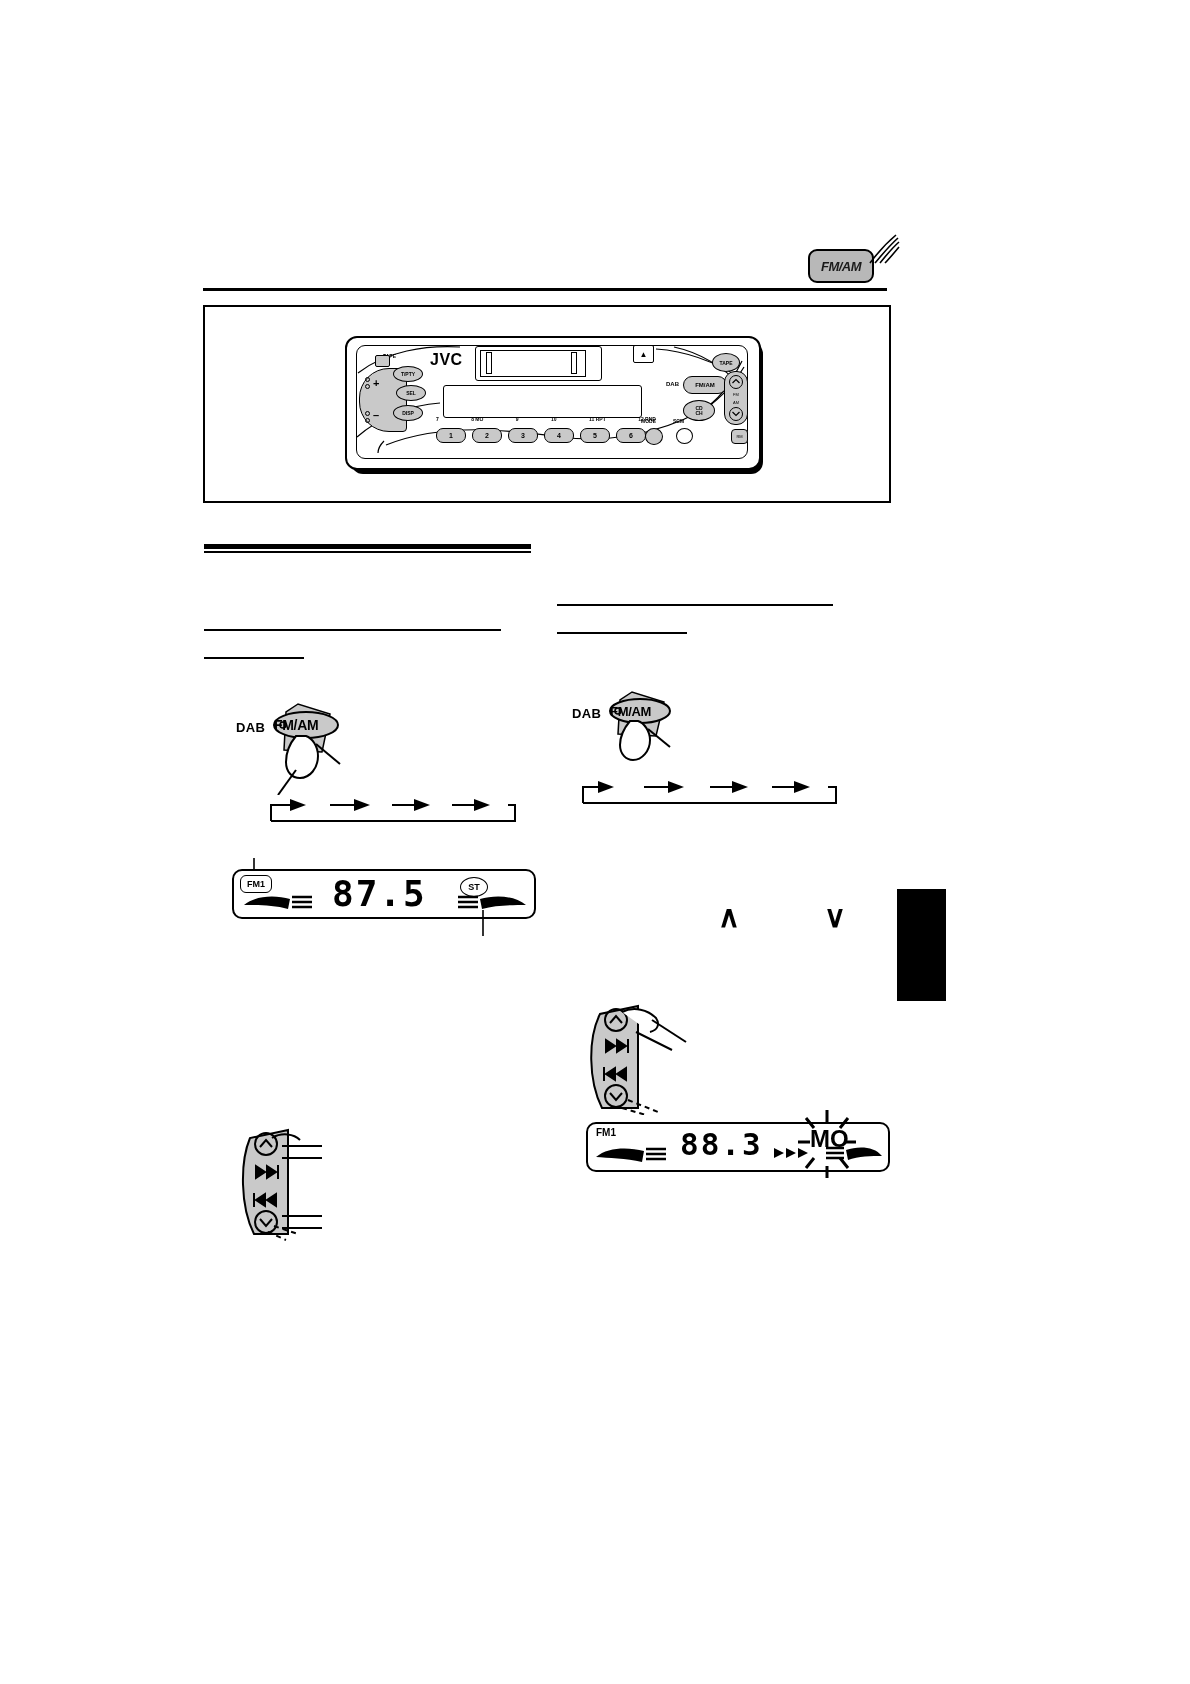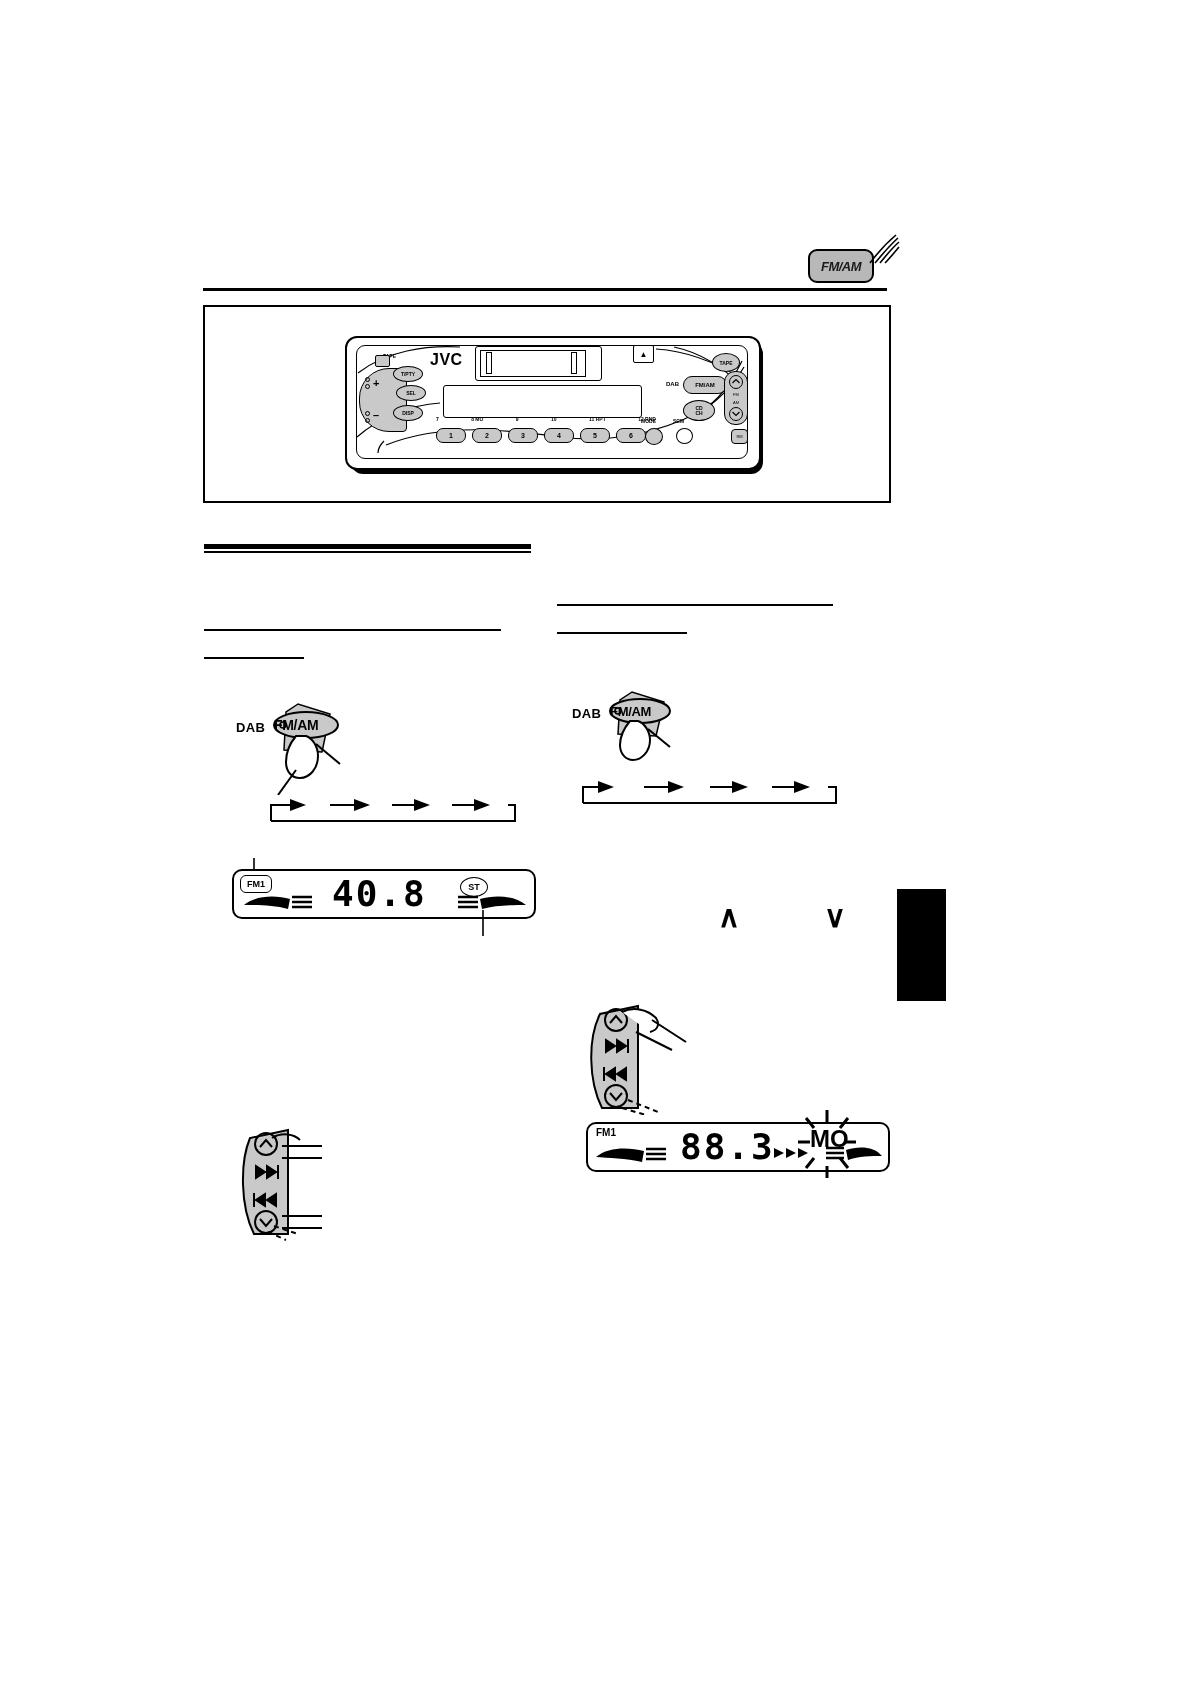--- a/index.html
+++ b/index.html
@@ -248,21 +248,21 @@
 <svg class="abs" style="left:240px;top:858px;width:30px;height:34px;" viewBox="0 0 30 34">
   <path d="M14 0 L14 28" stroke="#000" stroke-width="1.6" fill="none"></path>
 </svg>
 
 <div class="lcd" style="left:232px;top:869px;width:300px;height:46px;border-radius:10px;">
   <div class="badge-sm" style="left:6px;top:4px;width:30px;height:16px;border-radius:6px;font-size:9px;">FM1</div>
   <svg style="position:absolute;left:8px;top:22px;width:72px;height:20px;" viewBox="0 0 72 20">
     <path d="M2 12 C14 2 34 2 48 6 L46 16 C32 12 14 12 2 12 Z" fill="#000"></path>
     <path d="M50 4 L70 4 M50 9 L70 9 M50 14 L70 14" stroke="#000" stroke-width="2.4"></path>
   </svg>
-  <div class="seg" style="left:98px;top:2px;font-size:36px;">40.8</div>
+  <div class="seg" style="left:98px;top:2px;font-size:36px;">87.5</div>
   <div class="badge-sm" style="left:226px;top:6px;width:26px;height:18px;border-radius:50%;font-size:9px;">ST</div>
   <svg style="position:absolute;left:222px;top:22px;width:72px;height:20px;" viewBox="0 0 72 20">
     <path d="M2 4 L22 4 M2 9 L22 9 M2 14 L22 14" stroke="#000" stroke-width="2.4"></path>
     <path d="M24 6 C38 2 58 2 70 12 C58 12 40 12 26 16 Z" fill="#000"></path>
   </svg>
 </div>
 <svg class="abs" style="left:470px;top:908px;width:26px;height:30px;" viewBox="0 0 26 30">
   <path d="M13 2 L13 28" stroke="#000" stroke-width="1.6" fill="none"></path>
 </svg>
 
@@ -326,21 +326,21 @@
   <path d="M42 100 L72 112" stroke="#000" stroke-width="2" stroke-dasharray="5 4" fill="none"></path>
   <path d="M36 108 L60 115" stroke="#000" stroke-width="2" stroke-dasharray="5 4" fill="none"></path>
 </svg>
 
 <div class="lcd" style="left:586px;top:1122px;width:300px;height:46px;border-radius:10px;">
   <div style="position:absolute;left:8px;top:3px;font-size:10px;font-weight:bold;">FM1</div>
   <svg style="position:absolute;left:6px;top:20px;width:74px;height:22px;" viewBox="0 0 74 22">
     <path d="M2 13 C14 3 34 3 50 7 L48 18 C32 14 14 14 2 13 Z" fill="#000"></path>
     <path d="M52 5 L72 5 M52 10 L72 10 M52 15 L72 15" stroke="#000" stroke-width="2.4"></path>
   </svg>
-  <div class="seg" style="left:92px;top:2px;font-size:36px;">88.3</div>
+  <div class="seg" style="left:92px;top:2px;font-size:31px;">88.3</div>
   <svg style="position:absolute;left:184px;top:18px;width:42px;height:24px;" viewBox="0 0 42 24">
     <path d="M2 6 l10 5 -10 5 z M14 6 l10 5 -10 5 z M26 6 l10 5 -10 5 z" fill="#000"></path>
   </svg>
   <div style="position:absolute;left:222px;top:4px;font-size:24px;font-weight:bold;line-height:.9;text-align:center;width:34px;">MO</div>
   <svg style="position:absolute;left:206px;top:-16px;width:66px;height:78px;" viewBox="0 0 66 78">
     <path d="M33 2 L33 14 M12 10 L20 20 M54 10 L46 20 M4 34 L16 34 M62 34 L50 34 M12 60 L20 50 M54 60 L46 50 M33 70 L33 58" stroke="#000" stroke-width="3" fill="none"></path>
   </svg>
   <svg style="position:absolute;left:236px;top:20px;width:60px;height:22px;" viewBox="0 0 60 22">
     <path d="M2 4 L20 4 M2 9 L20 9 M2 14 L20 14" stroke="#000" stroke-width="2.4"></path>
     <path d="M22 6 C34 2 50 2 58 12 C48 12 34 12 24 16 Z" fill="#000"></path>

